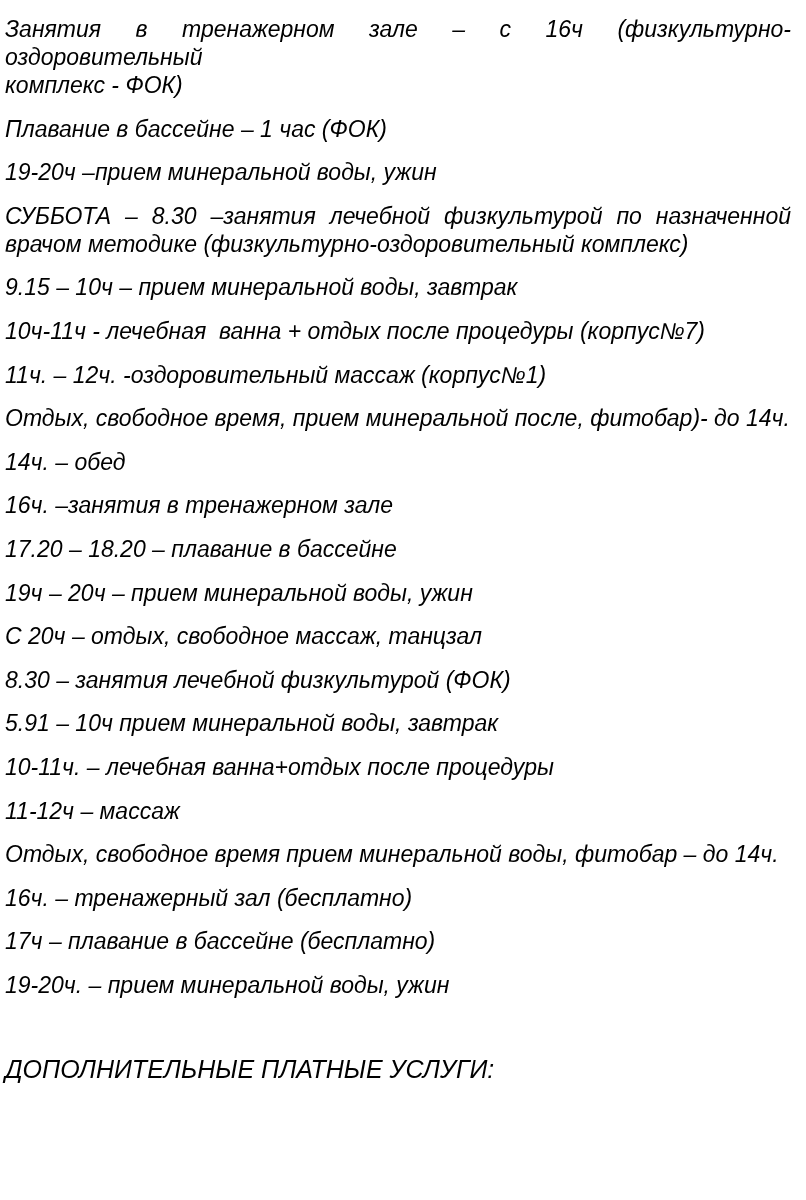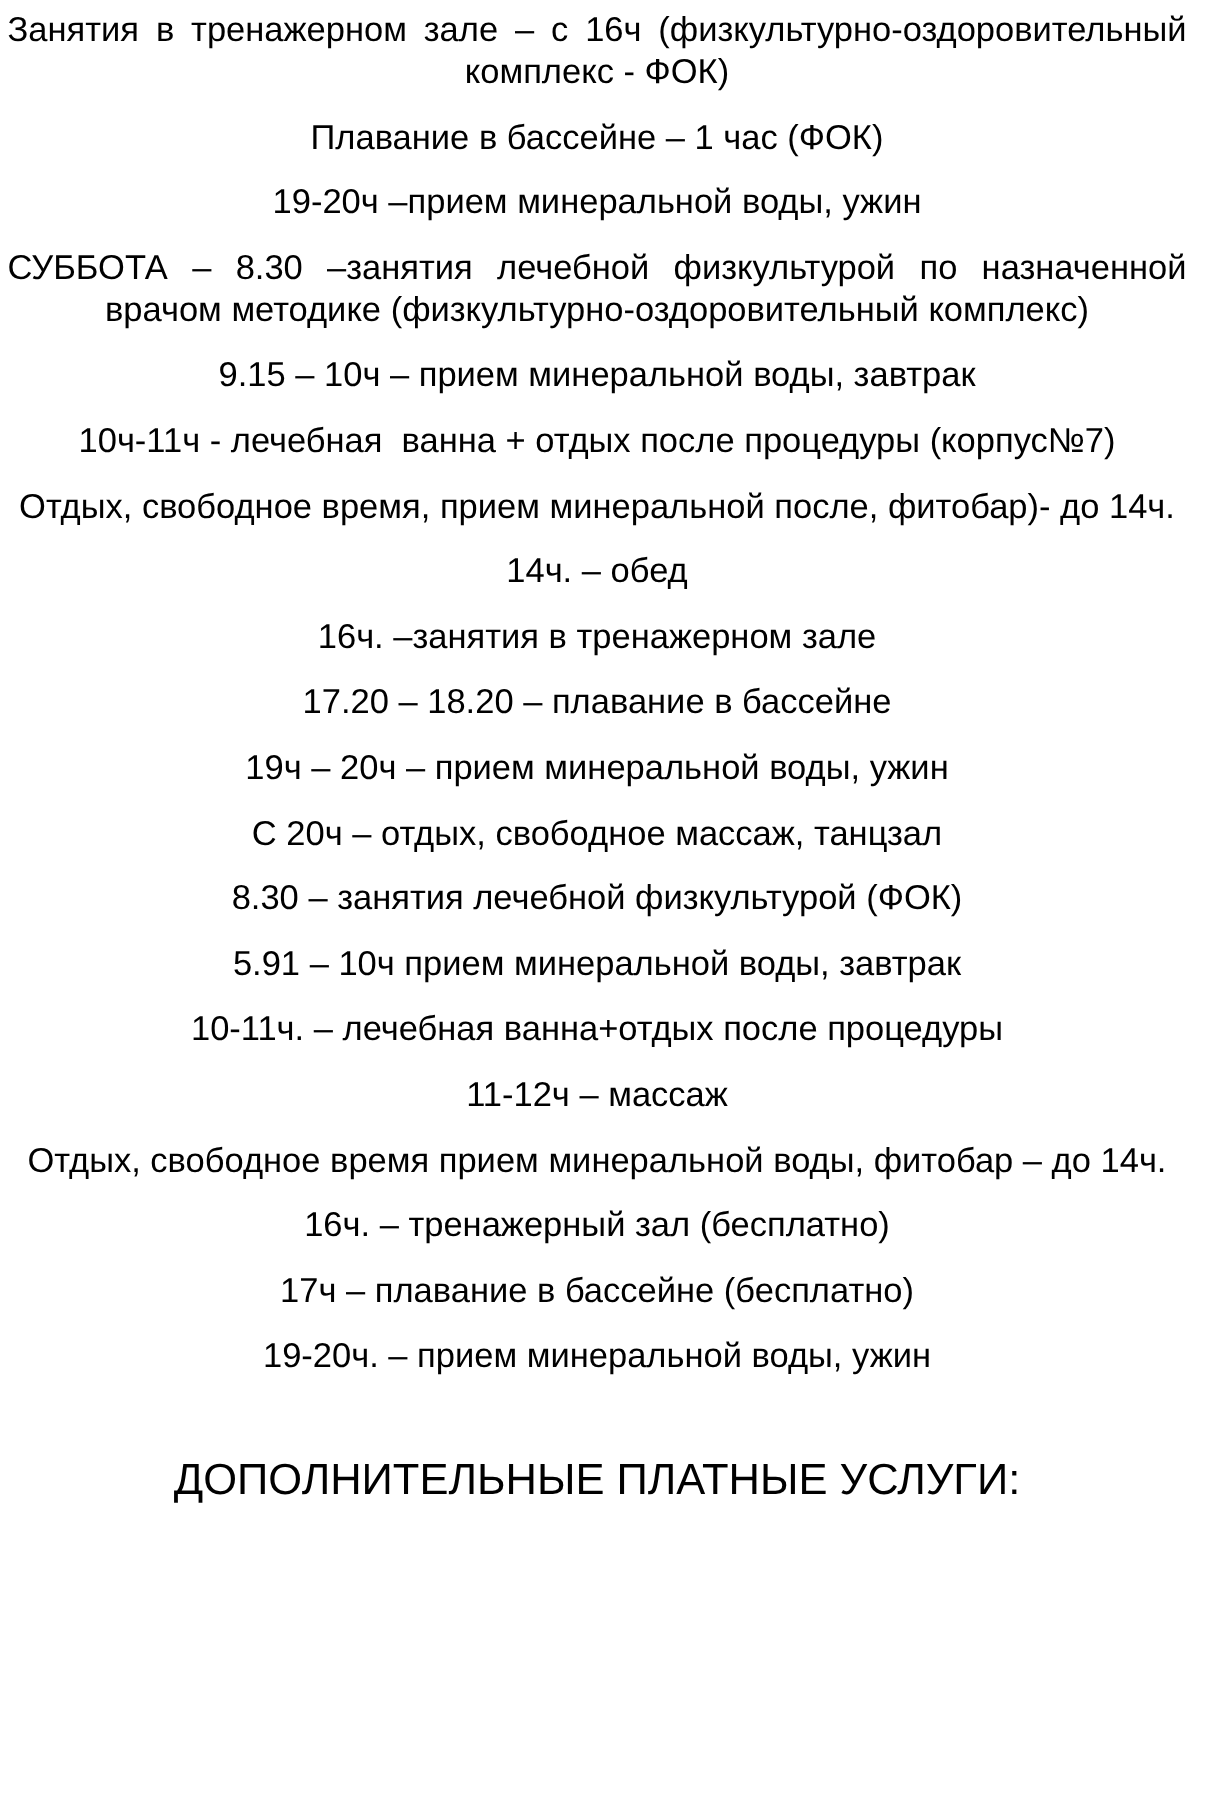--- a/index.html
+++ b/index.html
@@ -13,41 +13,41 @@
     background: #ffffff;
     color: #000000;
     font-family: "Liberation Sans", "DejaVu Sans", sans-serif;
     font-size: 23px;
     line-height: 28px;
   }
   .page {
     box-sizing: border-box;
     width: 806px;
     height: 1200px;
-    padding: 5px 15px 0 5px;
+    padding: 15px 15px 0 5px;
     overflow: hidden;
+    font-style: italic;
   }
   .para {
     margin: 0 0 15.6px 0;
   }
   .line {
     white-space: pre;          
-    text-align: center;
   }
   .line.just {                 
     white-space: normal;
     text-align: justify;
     text-align-last: justify;
   }
   .para.spacer {
     height: 24px;
     overflow: hidden;
   }
   .para.heading .line {
-    font-size: 29px;
+    font-size: 25px;
     line-height: 30px;
   }
 </style>
 </head>
 <body>
 
 <main class="page">
     <div class="para">
       <div class="line just">Занятия в тренажерном зале – с 16ч (физкультурно-оздоровительный</div>
       <div class="line">комплекс - ФОК)</div>
@@ -60,20 +60,23 @@
     </div>
     <div class="para">
       <div class="line just">СУББОТА – 8.30 –занятия лечебной физкультурой по назначенной</div>
       <div class="line">врачом методике (физкультурно-оздоровительный комплекс)</div>
     </div>
     <div class="para">
       <div class="line">9.15 – 10ч – прием минеральной воды, завтрак</div>
     </div>
     <div class="para">
       <div class="line">10ч-11ч - лечебная&nbsp; ванна + отдых после процедуры (корпус№7)</div>
+    </div>
+    <div class="para">
+      <div class="line">11ч. – 12ч. -оздоровительный массаж (корпус№1)</div>
     </div>
     <div class="para">
       <div class="line">Отдых, свободное время, прием минеральной после, фитобар)- до 14ч.</div>
     </div>
     <div class="para">
       <div class="line">14ч. – обед</div>
     </div>
     <div class="para">
       <div class="line">16ч. –занятия в тренажерном зале</div>
     </div>

